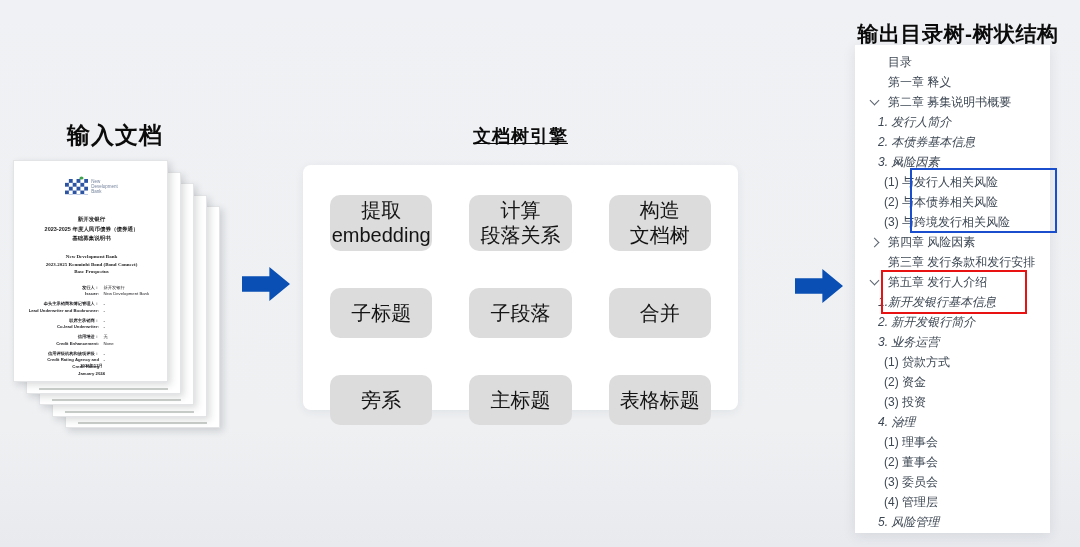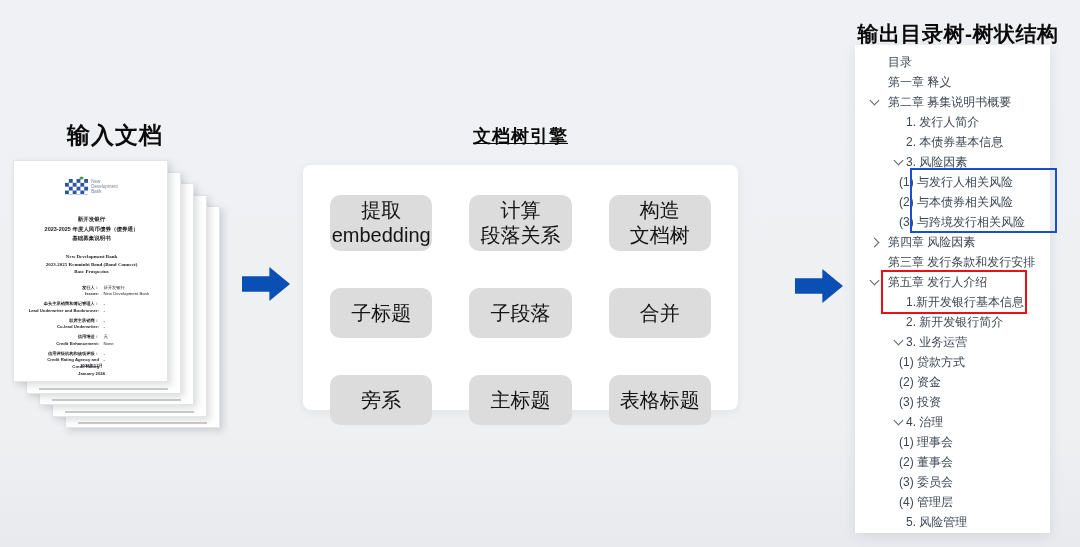--- a/index.html
+++ b/index.html
@@ -74,22 +74,22 @@
 
   
   .out-panel{
     position:absolute;left:855px;top:45px;width:195px;height:488px;
     background:var(--panel-white,#fff);
     box-shadow:0 3px 12px rgba(40,50,70,0.10);
   }
   .tree{padding-top:7px;}
   .trow{position:relative;height:20px;line-height:20px;font-size:12px;color:var(--tree-text,#3d4753);white-space:nowrap;}
   .trow.l0{padding-left:33px;}
-  .trow.l1{padding-left:51px;}
-  .trow.l2{padding-left:44px;}
+  .trow.l1{padding-left:23px;font-style:italic;}
+  .trow.l2{padding-left:29px;}
   .chev{position:absolute;width:6px;height:6px;border-right:1.5px solid #59636f;border-bottom:1.5px solid #59636f;display:none;}
   .trow.l0 .chev{left:16px;}
   .trow.l1 .chev{left:40px;}
   .chev.down{display:block;top:5px;transform:rotate(45deg);}
   .chev.right{display:block;top:7px;transform:rotate(-45deg);}
   .hl{position:absolute;box-sizing:border-box;}
   .hl-blue{left:55px;top:123px;width:147px;height:65px;border:2px solid var(--highlight-blue,#1a4ecc);}
   .hl-red{left:26px;top:225px;width:146px;height:44px;border:2px solid var(--highlight-red,#e81212);}
 </style>
 </head>

